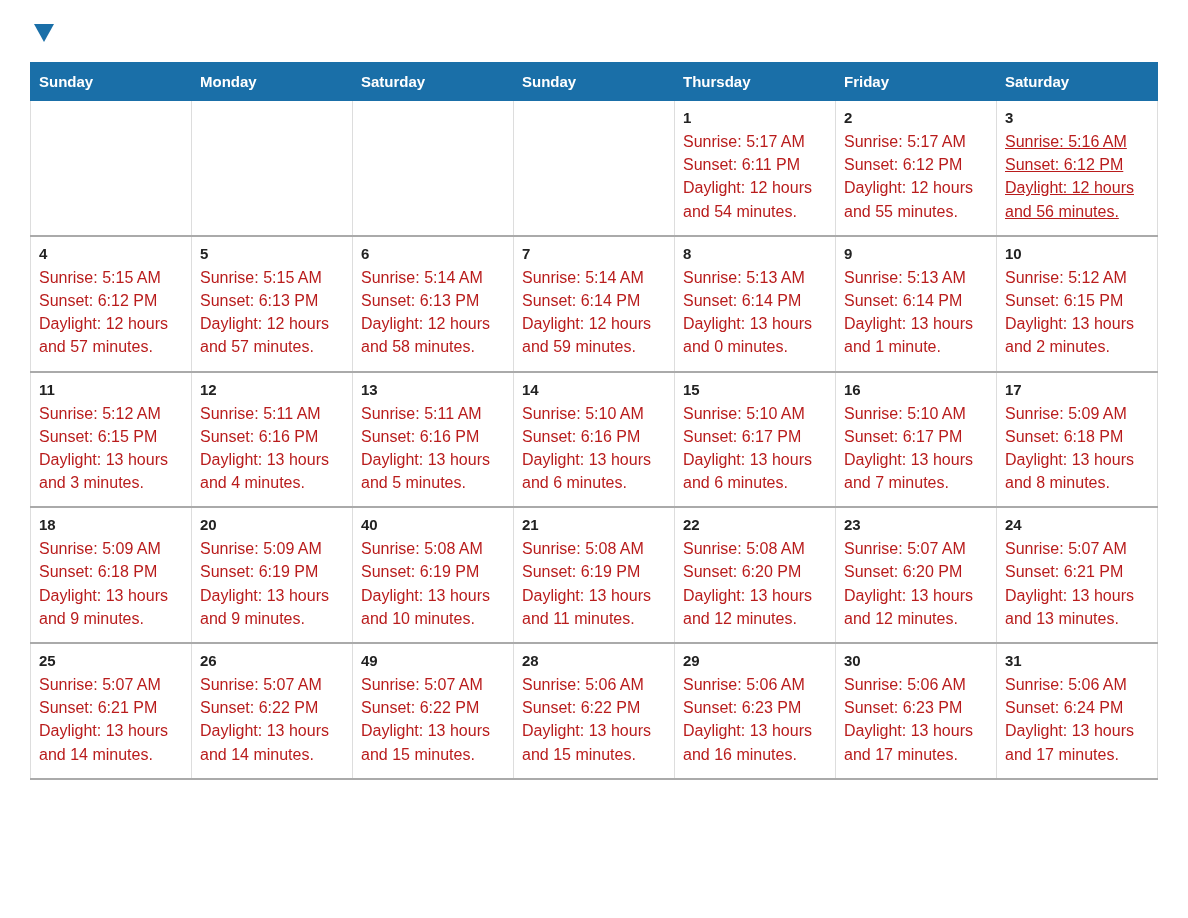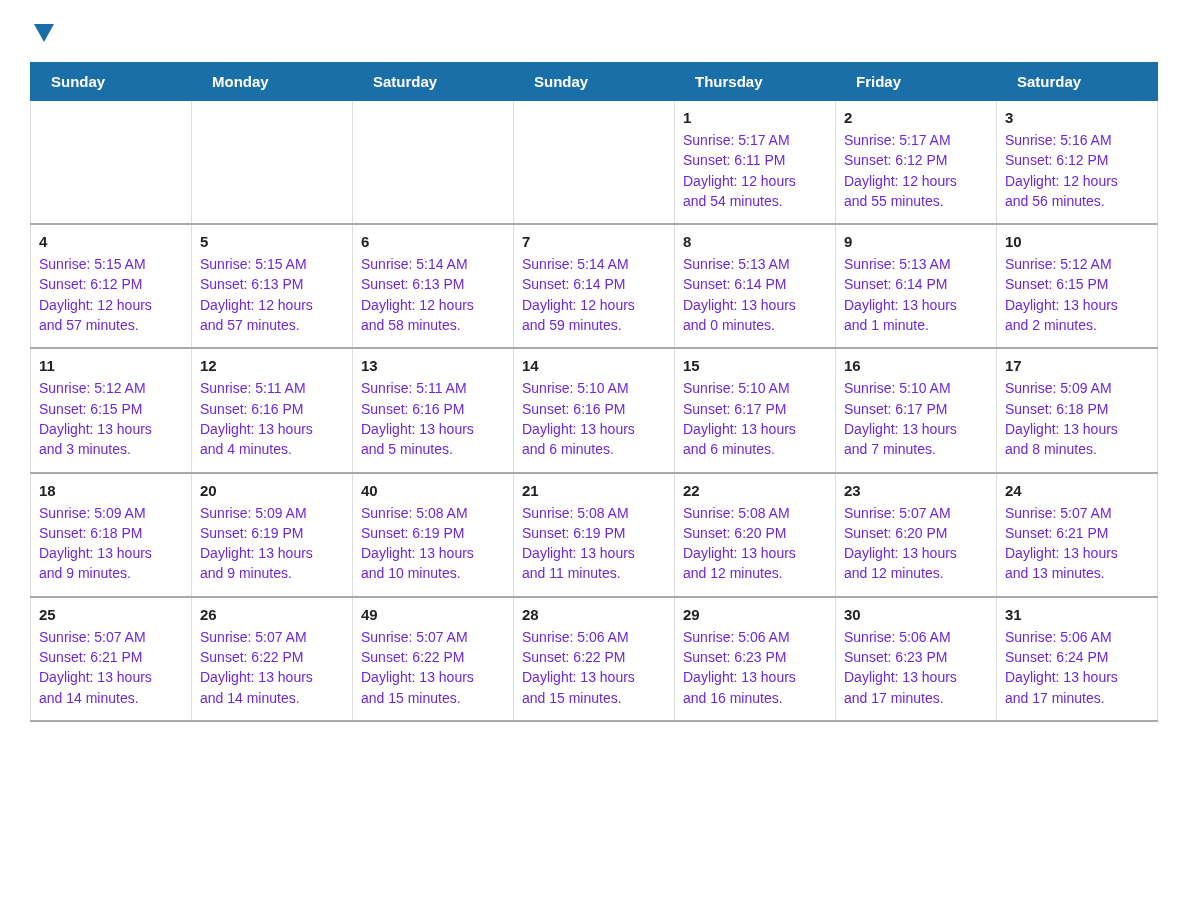--- a/index.html
+++ b/index.html
@@ -62,21 +62,21 @@
     }
     table {
       width: 100%;
       border-collapse: collapse;
     }
     thead tr {
       background-color: #1a6fa8;
       color: #fff;
     }
     thead th {
-      padding: 10px 20px;
+      padding: 10px 8px;
       font-size: 15px;
       font-weight: bold;
       text-align: left;
       border: 1px solid #1a6fa8;
     }
     tbody tr {
       border-bottom: 2px solid #aaa;
     }
     tbody td {
       vertical-align: top;
@@ -89,22 +89,22 @@
       min-height: 90px;
     }
     .day-number {
       font-size: 15px;
       font-weight: bold;
       color: #222;
       display: block;
       margin-bottom: 4px;
     }
     .day-info {
-      font-size: 14px;
-      color: #6d28d9;
+      font-size: 16px;
+      color: #b91c1c;
       line-height: 1.45;
     }
     tbody tr:first-child td {
       min-height: 80px;
     }
   </style>
 </head>
 <body>
 
 <div class="header">
@@ -148,21 +148,21 @@
         </td>
         <td>
           <span class="day-number">2</span>
           <div class="day-info" style="white-space: pre-line;">Sunrise: 5:17 AM
 Sunset: 6:12 PM
 Daylight: 12 hours
 and 55 minutes.</div>
         </td>
         <td>
           <span class="day-number">3</span>
-          <div class="day-info" style="white-space: pre-line;">Sunrise: 5:16 AM
+          <div class="day-info" style="white-space: pre-line; text-decoration: underline;">Sunrise: 5:16 AM
 Sunset: 6:12 PM
 Daylight: 12 hours
 and 56 minutes.</div>
         </td>
       </tr>
       <tr>
         <td>
           <span class="day-number">4</span>
           <div class="day-info" style="white-space: pre-line;">Sunrise: 5:15 AM
 Sunset: 6:12 PM

